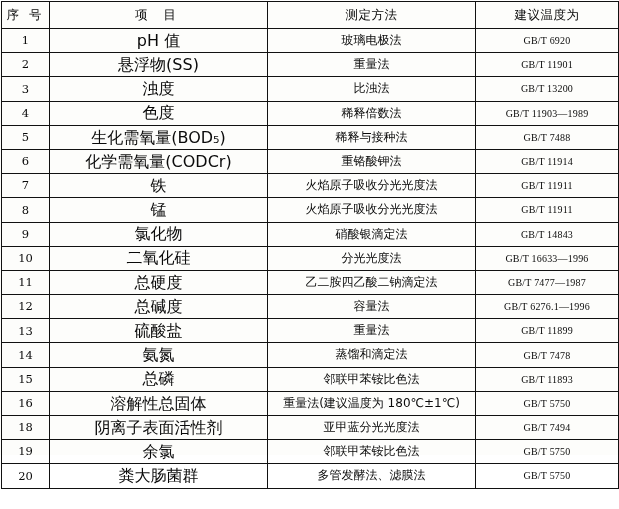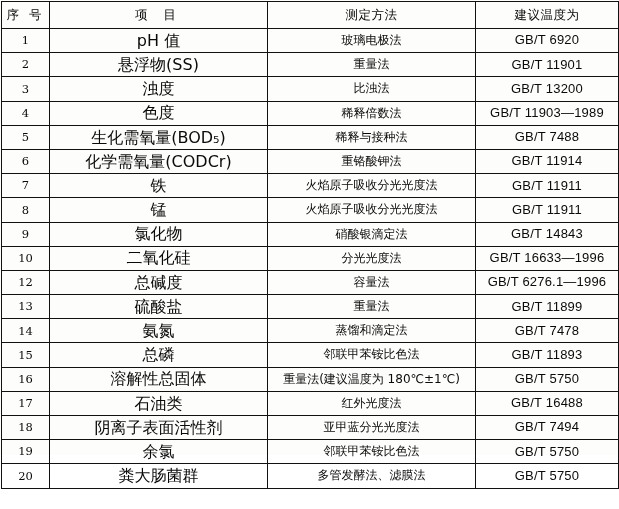--- a/index.html
+++ b/index.html
@@ -52,22 +52,22 @@
     font-size: 11.5px;
     font-family: "DejaVu Serif", "Liberation Serif", serif;
   }
   .item-cell {
     font-size: 16px;
   }
   .meth-cell {
     font-size: 12px;
   }
   .src-cell {
-    font-size: 13px;
-    font-family: Liberation Sans, sans-serif;
+    font-size: 10px;
+    font-family: Liberation Serif, serif;
     letter-spacing: 0.2px;
   }
   .hdr-no { letter-spacing: 3px; }
   .hdr-item { letter-spacing: 6px; }
 </style>
 </head>
 <body>
 
 <div class="sheet">
   <table class="data-table">
@@ -140,20 +140,26 @@
         <td class="meth-cell">硝酸银滴定法</td>
         <td class="src-cell">GB/T 14843</td>
       </tr>
       <tr>
         <td class="no-cell">10</td>
         <td class="item-cell">二氧化硅</td>
         <td class="meth-cell">分光光度法</td>
         <td class="src-cell">GB/T 16633—1996</td>
       </tr>
       <tr>
+        <td class="no-cell">11</td>
+        <td class="item-cell">总硬度</td>
+        <td class="meth-cell">乙二胺四乙酸二钠滴定法</td>
+        <td class="src-cell">GB/T 7477—1987</td>
+      </tr>
+      <tr>
         <td class="no-cell">12</td>
         <td class="item-cell">总碱度</td>
         <td class="meth-cell">容量法</td>
         <td class="src-cell">GB/T 6276.1—1996</td>
       </tr>
       <tr>
         <td class="no-cell">13</td>
         <td class="item-cell">硫酸盐</td>
         <td class="meth-cell">重量法</td>
         <td class="src-cell">GB/T 11899</td>
@@ -168,26 +174,20 @@
         <td class="no-cell">15</td>
         <td class="item-cell">总磷</td>
         <td class="meth-cell">邻联甲苯铵比色法</td>
         <td class="src-cell">GB/T 11893</td>
       </tr>
       <tr>
         <td class="no-cell">16</td>
         <td class="item-cell">溶解性总固体</td>
         <td class="meth-cell">重量法(建议温度为 180℃±1℃)</td>
         <td class="src-cell">GB/T 5750</td>
-      </tr>
-      <tr>
-        <td class="no-cell">17</td>
-        <td class="item-cell">石油类</td>
-        <td class="meth-cell">红外光度法</td>
-        <td class="src-cell">GB/T 16488</td>
       </tr>
       <tr>
         <td class="no-cell">18</td>
         <td class="item-cell">阴离子表面活性剂</td>
         <td class="meth-cell">亚甲蓝分光光度法</td>
         <td class="src-cell">GB/T 7494</td>
       </tr>
       <tr>
         <td class="no-cell">19</td>
         <td class="item-cell">余氯</td>

